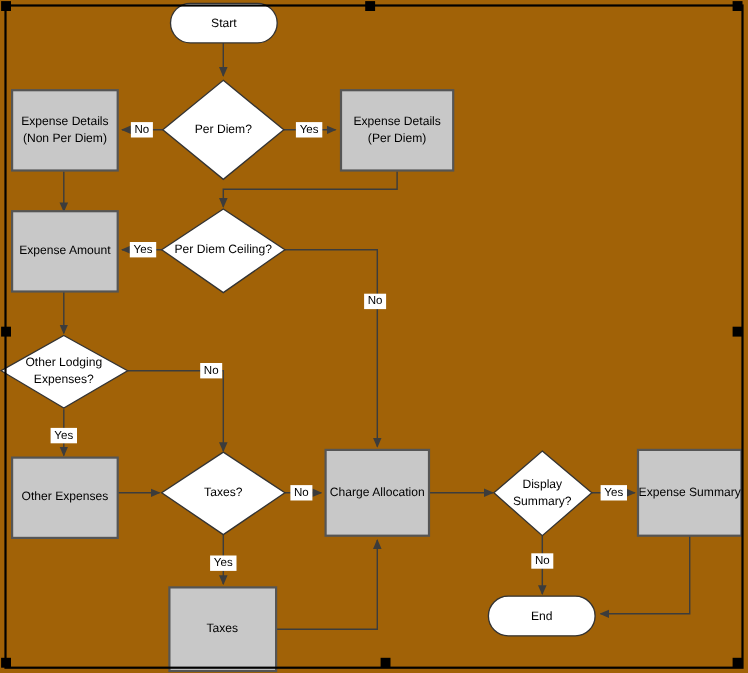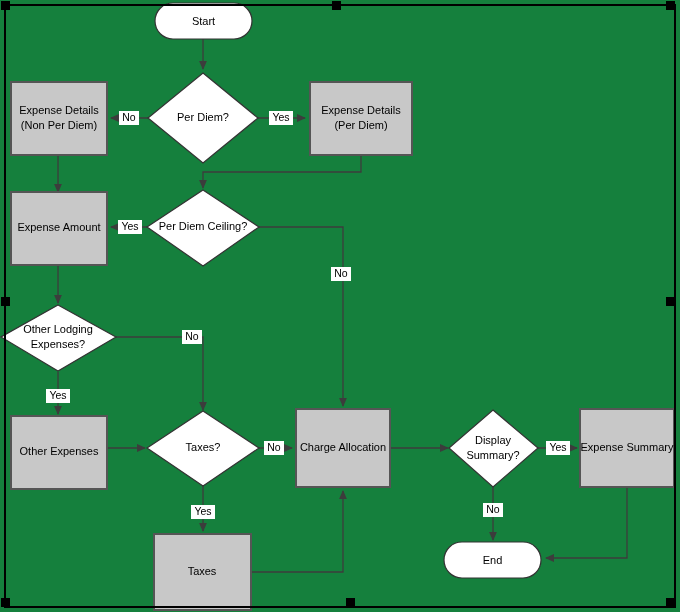--- a/index.html
+++ b/index.html
@@ -7,21 +7,21 @@
     padding: 0;
     background: #ffffff;
   }
   body {
     font-family: "Liberation Sans", sans-serif;
   }
   #canvas {
     position: relative;
     width: 680px;
     height: 612px;
-    background: #15803d;
+    background: #a16207;
     overflow: hidden;
   }
   #flow-svg {
     position: absolute;
     left: 0;
     top: 0;
     width: 680px;
     height: 612px;
     display: block;
   }

